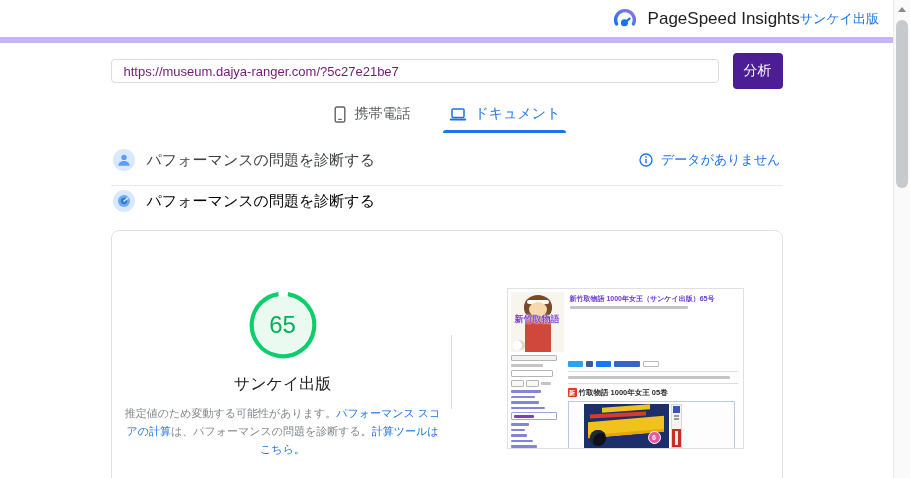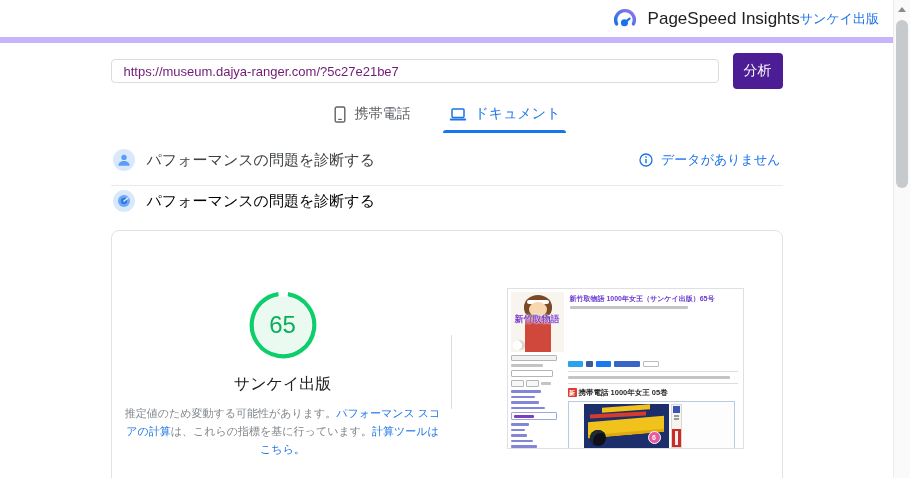--- a/index.html
+++ b/index.html
@@ -199,21 +199,21 @@
 
       <div class="score-block">
         <div class="gauge">
           <svg width="72" height="72" viewBox="0 0 76 76">
             <circle cx="38" cy="38" r="30" fill="#eafaf1"></circle>
             <circle cx="38" cy="38" r="33" fill="none" stroke="#0cce6b" stroke-width="4.4" stroke-dasharray="197.0 207.3" transform="rotate(-81 38 38)"></circle>
           </svg>
           <div class="score-num">65</div>
         </div>
         <div class="score-label">サンケイ出版</div>
-        <p class="score-note"><span>推定値のため変動する可能性があります。</span><a class="link">パフォーマンス スコアの計算</a><span>は、これらの指標を基に行っています。</span><a class="link">計算ツールはこちら。</a></p>
+        <p class="score-note"><span>推定値のため変動する可能性があります。</span><a class="link">パフォーマンス スコアの計算</a><span>は、パフォーマンスの問題を診断する。</span><a class="link">計算ツールはこちら。</a></p>
 
       </div>
 
       <div class="v-divider"></div>
 
       <div class="thumb">
         <div class="t-header">
           <div class="h-hair"></div>
           <div class="h-band"></div>
           <div class="h-face"></div>
@@ -255,21 +255,21 @@
             <span class="pill" style="width:7px;background:#3b5998"></span>
             <span class="pill" style="width:15px;background:#1877f2"></span>
             <span class="pill" style="width:26px;background:#3864c8"></span>
             <span class="pill outline" style="width:16px"></span>
           </div>
           <div class="t-hr"></div>
           <div class="bar" style="width:162px"></div>
           <div class="t-hr"></div>
           <div class="t-post">
             <span class="t-badge">新</span>
-            <span class="t-post-title">携帯電話 1000年女王 05巻</span>
+            <span class="t-post-title">竹取物語 1000年女王 05巻</span>
           </div>
           <div class="t-coverbox">
             <div class="t-cover">
               <div class="c-ybar1"></div>
               <div class="c-rbar"></div>
               <div class="c-ybig"></div>
               <div class="c-earth"></div>
               <div class="c-num">6</div>
             </div>
             <div class="t-spine">

